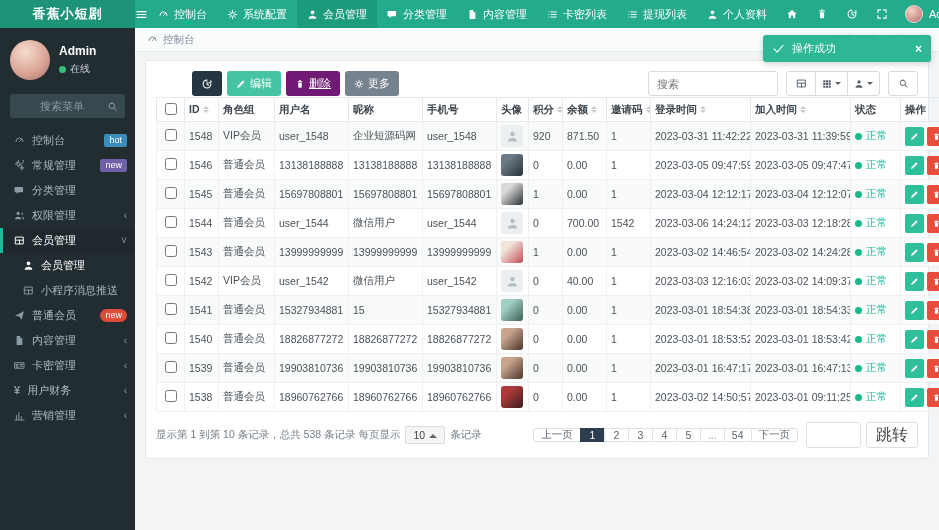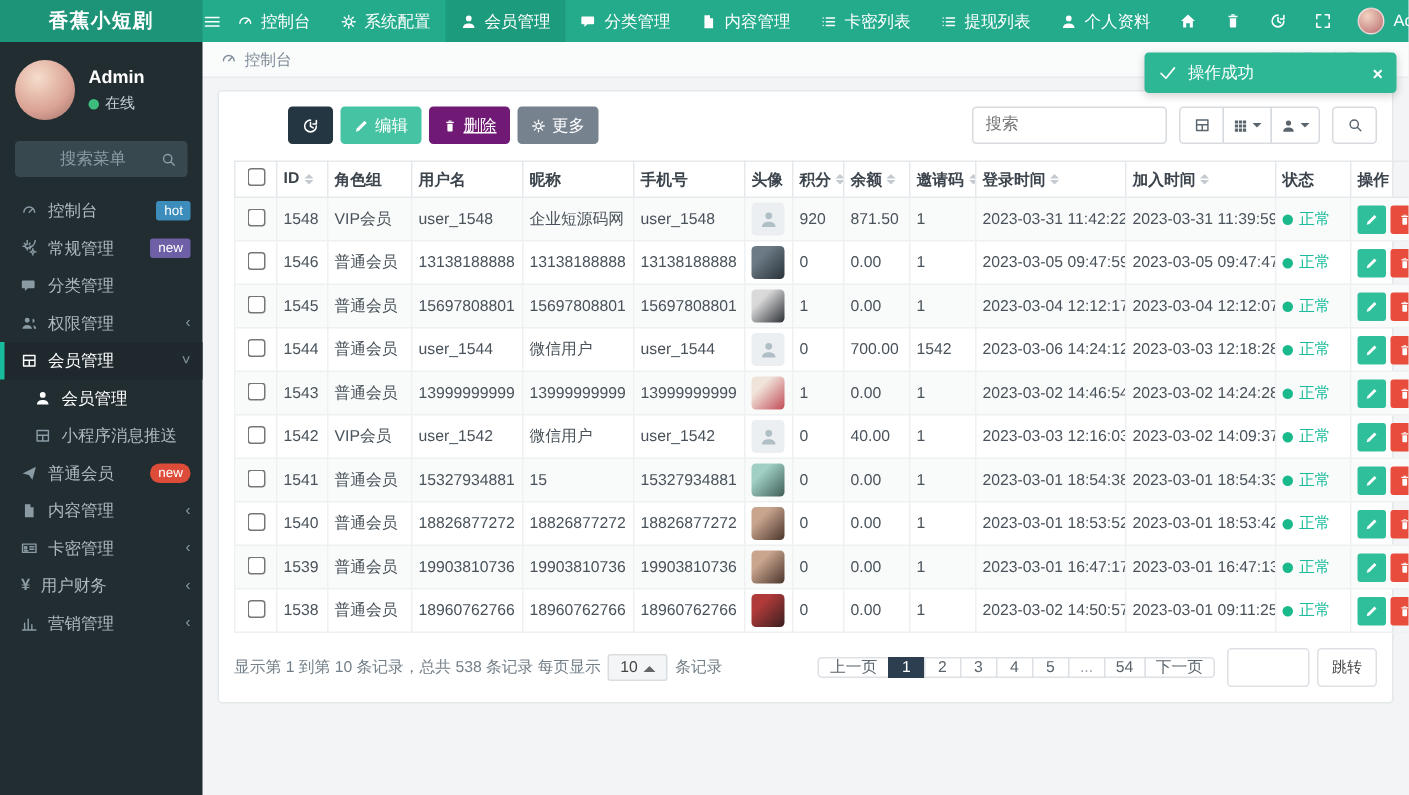--- a/index.html
+++ b/index.html
@@ -42,27 +42,27 @@
   
   .main { position:absolute; top:28px; left:135px; right:0; bottom:0; overflow:hidden; }
   .crumb-bar { height:24px; background:#fafbfb; border-bottom:1px solid #e9ecee; display:flex; align-items:center; justify-content:space-between; padding:0 12px; font-size:10.5px; color:#7f8c99; }
   .crumb-left { display:flex; align-items:center; gap:5px; }
   .crumb-right { color:#c3cdd4; }
 
   .toast { position:absolute; top:7px; right:8px; min-width:168px; height:27px; background:#2db795; color:#fff; border-radius:3px; box-shadow:0 2px 6px rgba(0,0,0,.18); display:flex; align-items:center; gap:7px; padding:0 9px; z-index:40; font-size:11px; }
   .toast .close { margin-left:auto; cursor:pointer; font-weight:bold; font-size:12px; }
 
   .panel { margin:8px 10px; background:#fff; border:1px solid #e4e8ea; border-radius:3px; padding:10px; }
-  .toolbar { display:flex; margin-bottom:11px;padding-left:36px; }
+  .toolbar { display:flex; margin-bottom:1px;padding-left:36px; }
   .btn { height:25px; border:none; border-radius:3px; color:#fff; font-size:11px; display:inline-flex; align-items:center; gap:4px; padding:0 9px; cursor:pointer; margin-right:5px; font-family:inherit; }
   .btn-dark { background:#243642; width:30px; justify-content:center; padding:0; }
   .btn-green { background:#46c3a3; }
   .btn-red { background:#701a75;text-decoration:underline; }
   .btn-gray { background:#76828e; }
-  .tb-right { margin-left:auto; display:flex; align-items:center;font-family:Liberation Mono, monospace; }
+  .tb-right { margin-left:auto; display:flex; align-items:center; }
   .tb-search { width:130px; height:25px; border:1px solid #d7dbdf; border-radius:3px; padding:0 8px; font-size:11px; color:#555; outline:none; font-family:inherit; }
   .btn-group { display:flex; margin-left:8px; }
   .wbtn { height:25px; min-width:30px; background:#fff; border:1px solid #d7dbdf; display:inline-flex; align-items:center; justify-content:center; gap:3px; color:#5a646d; cursor:pointer; padding:0 6px; }
   .btn-group .wbtn + .wbtn { margin-left:-1px; }
   .btn-group .wbtn:first-child { border-radius:3px 0 0 3px; }
   .btn-group .wbtn:last-child { border-radius:0 3px 3px 0; }
   .wbtn.single { border-radius:3px; margin-left:8px; }
   .caret-d { width:0; height:0; border:3px solid transparent; border-top-color:#5a646d; margin-top:3px; }
   .caret-u { width:0; height:0; border:4px solid transparent; border-bottom-color:#666; margin-bottom:2px; }
 
@@ -85,21 +85,21 @@
 
   .grid-footer { display:flex; align-items:center; margin-top:10px; font-size:10.5px; color:#737f88; }
   .psize { display:inline-flex; align-items:center; gap:4px; background:#f4f5f6; border:1px solid #d9dde0; border-radius:2px; padding:2px 7px; margin:0 5px; cursor:pointer; color:#444; }
   .pager { margin-left:auto; display:flex; align-items:center; }
   .page-btn { min-width:25px; height:14px; background:#fff; border:1px solid #dde0e4; display:inline-flex; align-items:center; justify-content:center; padding:0 7px; color:#5a646d; cursor:pointer; margin-left:-1px; font-size:10.5px; }
   .page-btn.first { border-radius:3px 0 0 3px; margin-left:0; }
   .page-btn.last { border-radius:0 3px 3px 0; }
   .page-btn.active { background:#2c3e50; border-color:#2c3e50; color:#fff; }
   .page-btn.dots { cursor:default; color:#9aa3ab; }
   .jump-input { width:55px; height:26px; border:1px solid #dde0e4; border-radius:3px; margin-left:8px; outline:none; padding:0 5px; font-size:11px; font-family:inherit; }
-  .jump-btn { height:26px; background:#fff; border:1px solid #dde0e4; border-radius:3px; margin-left:5px; padding:0 9px; color:#444; cursor:pointer; font-size:10px; font-family:inherit; }
+  .jump-btn { height:26px; background:#fff; border:1px solid #dde0e4; border-radius:3px; margin-left:5px; padding:0 9px; color:#444; cursor:pointer; font-size:16px; font-family:inherit; }
 </style>
 </head>
 <body>
 
 <div class="app">
 
   <header class="navbar">
     <div class="brand">香蕉小短剧</div>
     <div class="nav-burger">
         <svg viewBox="0 0 16 16" width="13" height="13">

